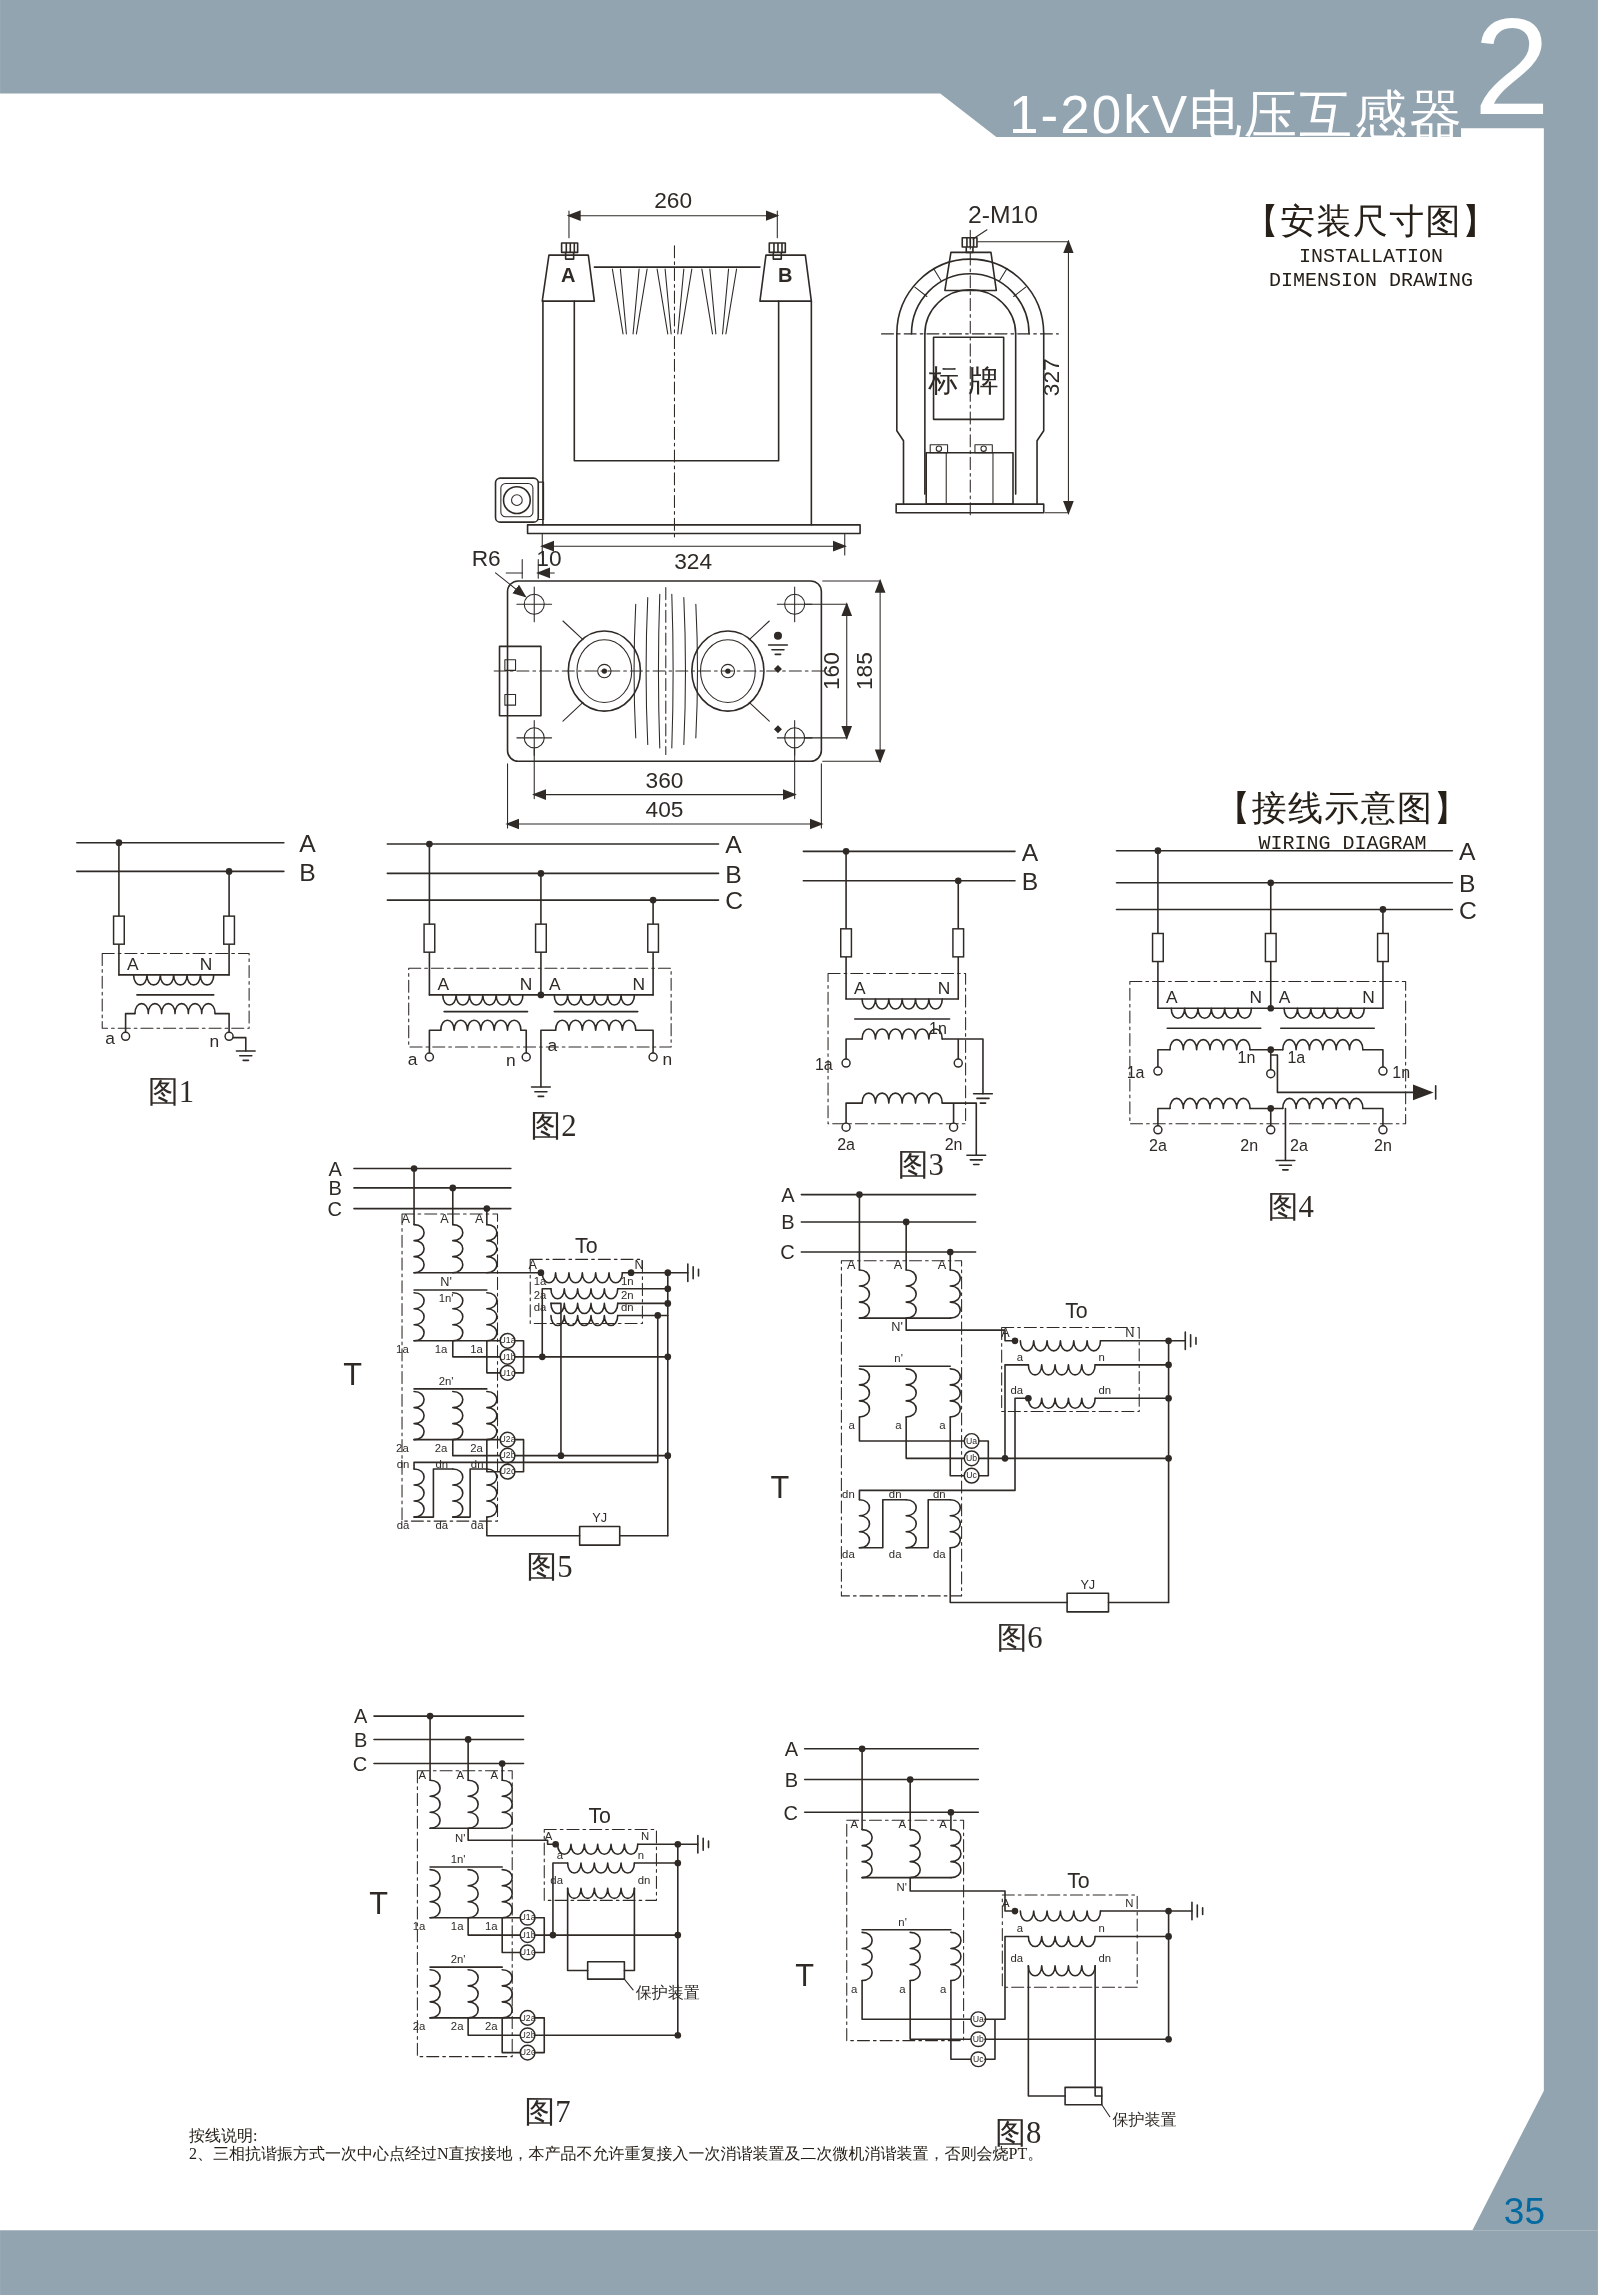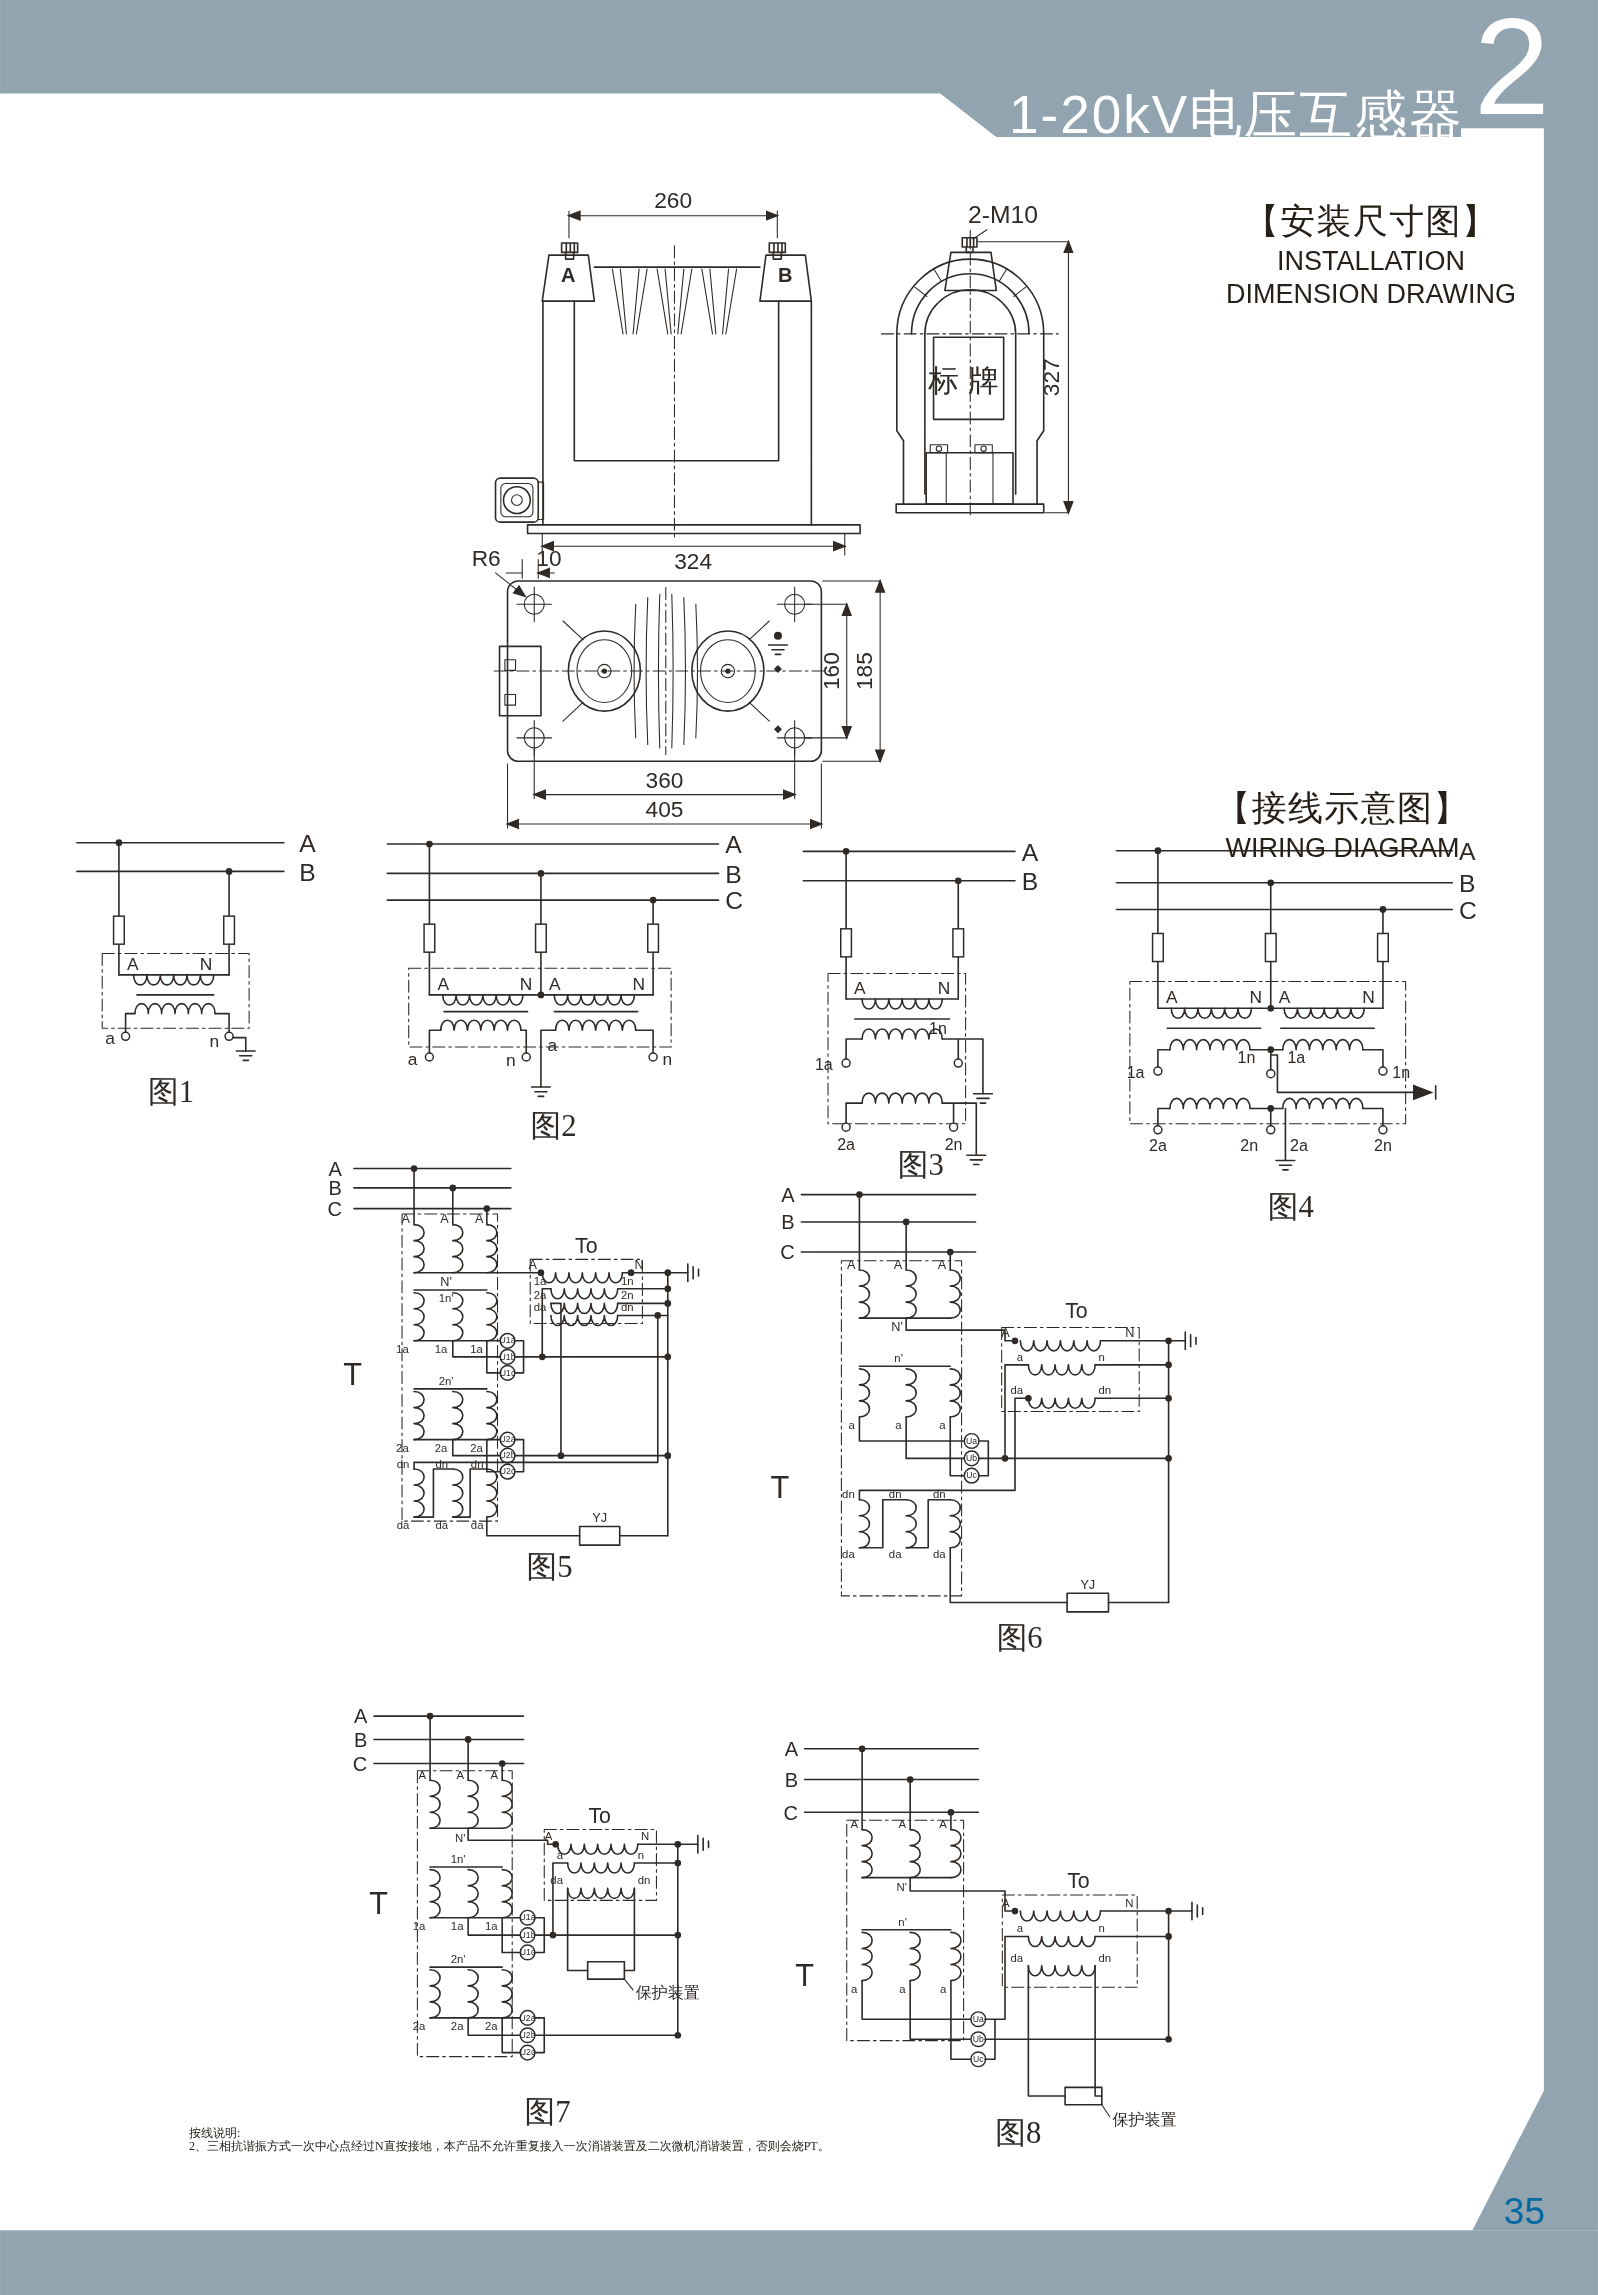--- a/index.html
+++ b/index.html
@@ -19,24 +19,24 @@
   .f26{font-size:26px}.f30{font-size:30px}.f32{font-size:32px}.f36{font-size:37px}
   .f44{font-size:46px}.dim{font-size:34px}
   .b{font-weight:bold}
   text.cap{font-family:"Liberation Serif",serif;font-size:46px;fill:#2f2a26;}
   
   .ovl{position:absolute;color:#262019;}
   .band-title{top:80px;right:134px;font-size:53px;color:#fff;letter-spacing:2px;white-space:nowrap;}
   .chapter{top:4px;right:48px;font-size:137px;line-height:0.92;color:#fff;}
   .sec{ text-align:center;}
   .sec .zh{font-size:35px;font-weight:normal;letter-spacing:1.3px;white-space:nowrap;}
-  .sec .en{font-size:27px;line-height:1.22;white-space:nowrap;}
+  .sec .en{font-size:20px;line-height:1.22;white-space:nowrap;font-family:Liberation Mono, monospace;}
   .sec1{top:198px;left:1222px;width:298px;}
   .sec2{top:785px;left:1202px;width:281px;}
-  .notes{left:189px;top:2127px;font-family:"Liberation Serif",serif;font-size:12px;line-height:1.12;white-space:nowrap;}
+  .notes{left:189px;top:2127px;font-family:"Liberation Serif",serif;font-size:16px;line-height:1.12;white-space:nowrap;}
   .pagenum{top:2191px;right:53px;font-size:37px;color:#0369a1;}
 </style>
 </head>
 <body>
 
 <div class="page">
 
 <svg class="art" width="1598" height="2295" viewBox="0 0 2393 3437">
   <defs>
     <marker id="ar" markerWidth="13" markerHeight="11" refX="11" refY="5" orient="auto-start-reverse" viewBox="0 0 13 10">

